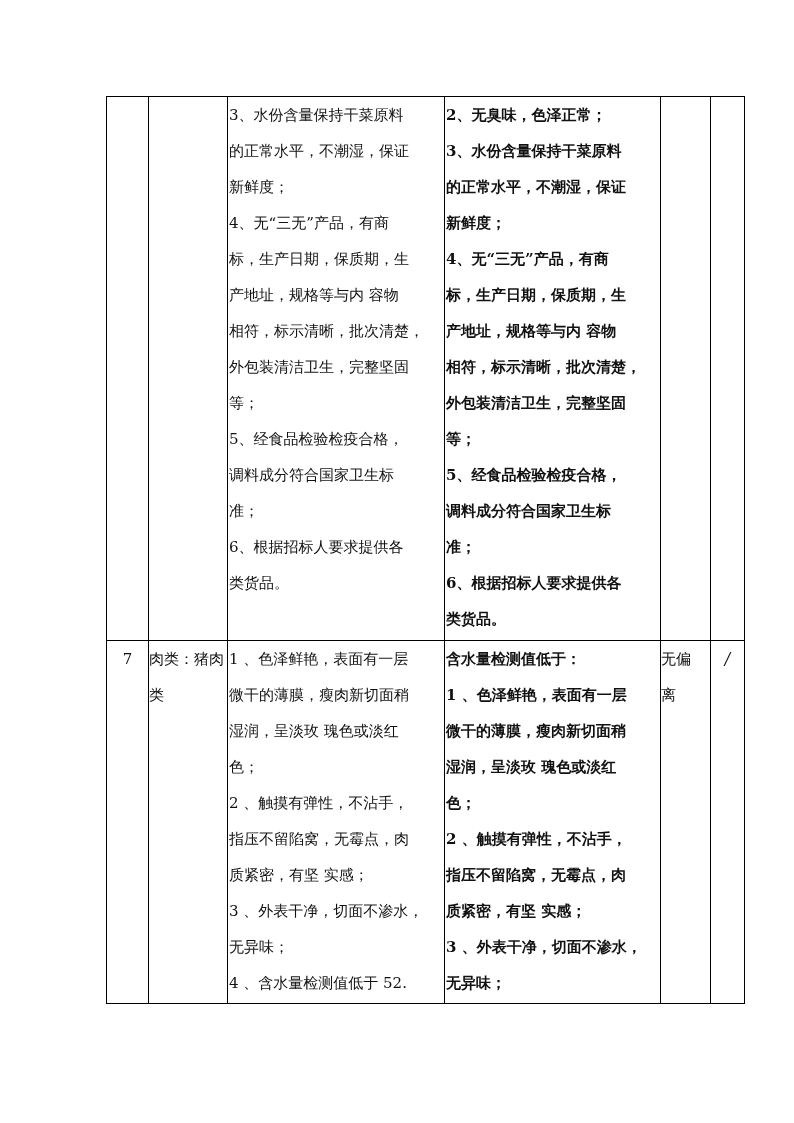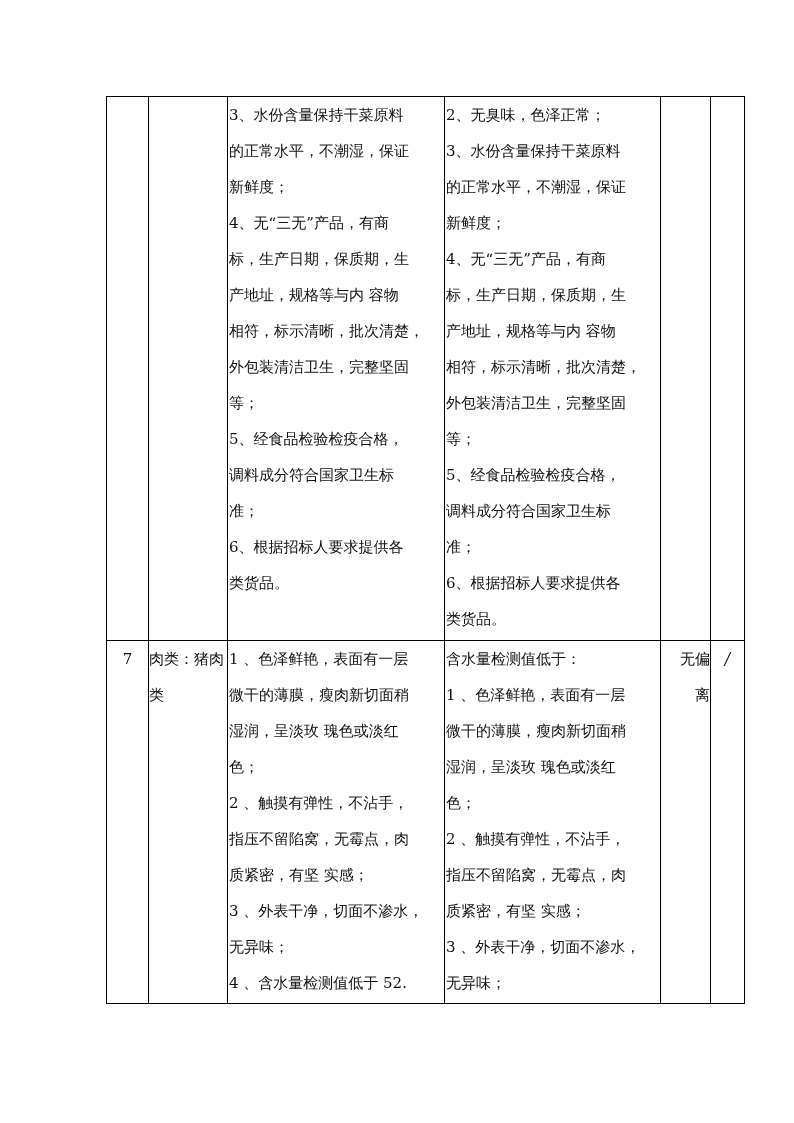--- a/index.html
+++ b/index.html
@@ -5,22 +5,22 @@
   html, body { margin: 0; padding: 0; background: #ffffff; }
   body { width: 794px; height: 1123px; position: relative; overflow: hidden;
          font-family: "DejaVu Serif", "Liberation Serif", serif; color: #111; }
   table.spec { position: absolute; left: 78px; top: 96px; border-collapse: collapse;
                table-layout: fixed; width: 639px; margin-left: 28px; }
   table.spec td { border: 1.3px solid #000; padding: 0; vertical-align: top;
                   font-size: 15px; line-height: 36px; }
   td.c-no { width: 41px; text-align: center; vertical-align: middle; }
   td.c-name { width: 78px; vertical-align: middle; }
   td.c-req { width: 216px; }
-  td.c-resp { width: 215px; }
-  td.c-dev { width: 49px; text-align: right; vertical-align: middle; }
+  td.c-resp { width: 215px; font-weight: bold; }
+  td.c-dev { width: 49px; text-align: left; vertical-align: middle; }
   td.c-note { width: 33px; text-align: center; vertical-align: middle; }
   .line { display: block; white-space: nowrap; overflow: hidden; padding-left: 1px; }
   tr.r1 { height: 544px; }
   tr.r2 { height: 363px; }
   .name-text { line-height: 36px; display: block; }
   .slash { font-style: italic; font-size: 16px; }
 </style>
 </head>
 <body>
 

